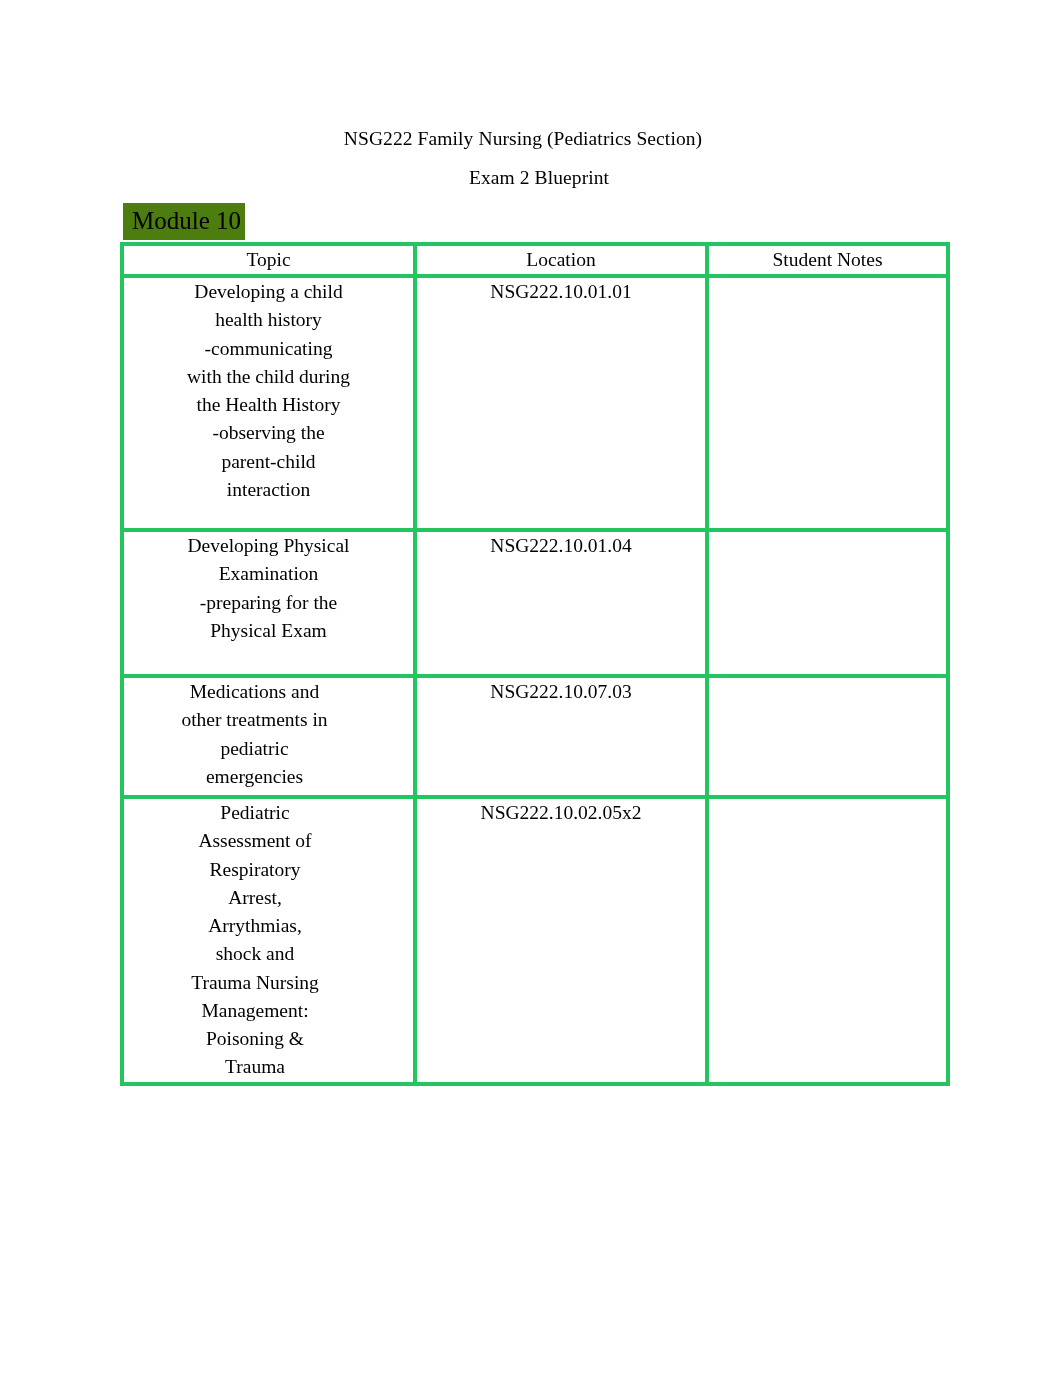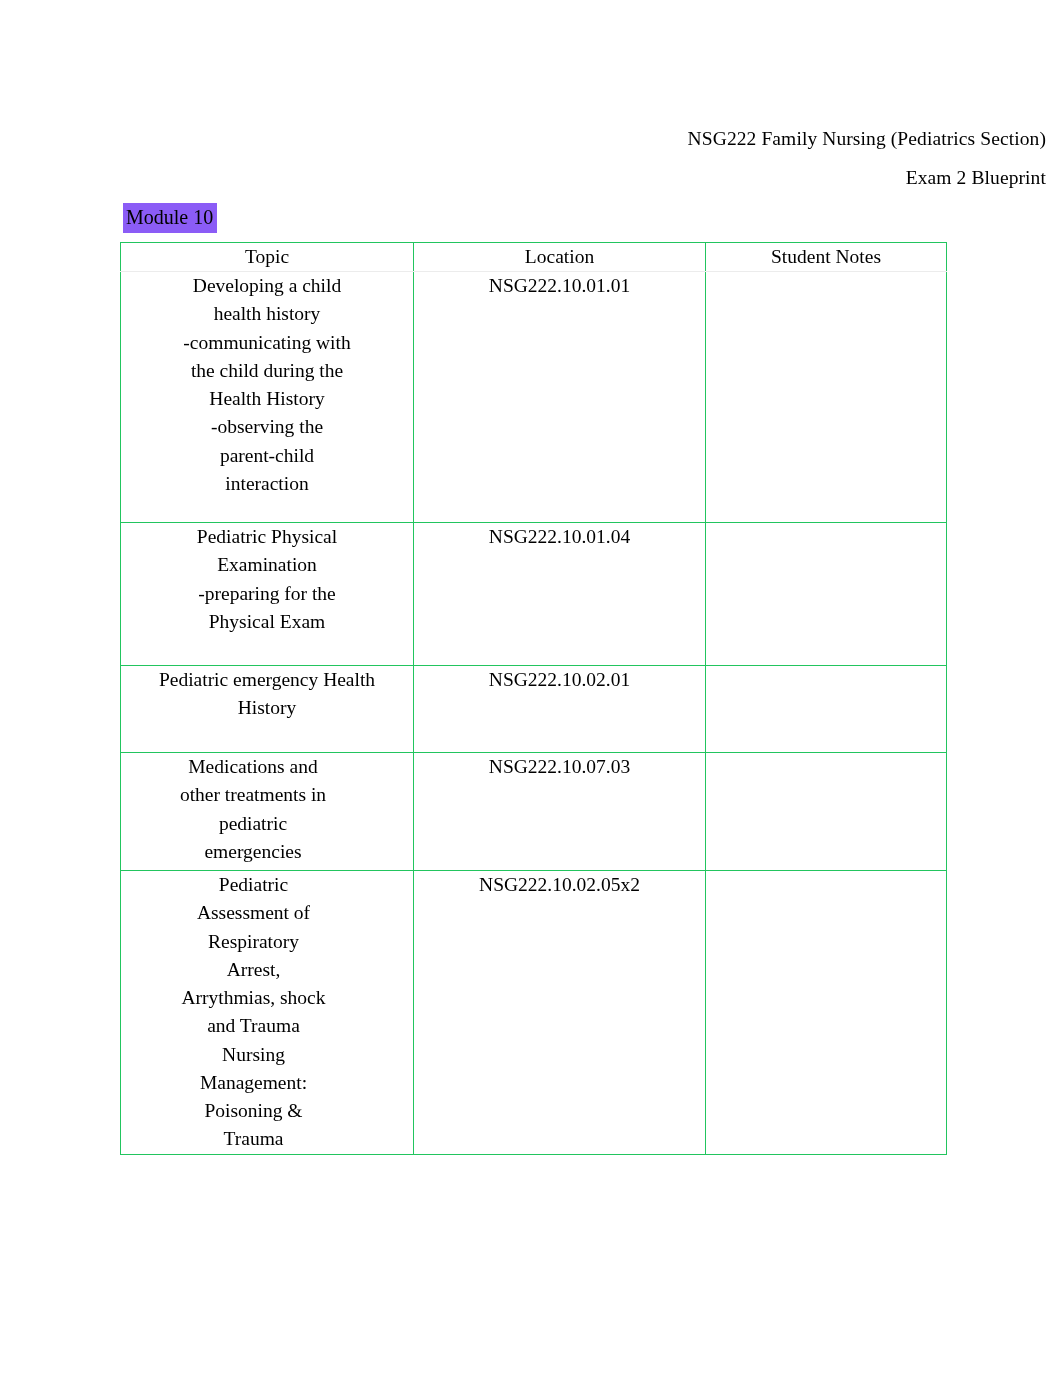--- a/index.html
+++ b/index.html
@@ -20,58 +20,58 @@
     position: absolute;
     inset: 0;
     background: #ffffff;
   }
 
   
   .doc-title {
     position: absolute;
     left: 0;
     right: 16px;
-    text-align: right;
+    text-align: center;
     font-size: 19.5px;
     line-height: 1.2;
     letter-spacing: 0.1px;
   }
   #title-line-1 { top: 127px; }
   #title-line-2 { top: 166px; margin-left: 32px; }
 
   .module-heading-wrap {
     position: absolute;
     left: 123px;
     top: 203px;
   }
   .module-heading {
     display: inline-block;
-    background: #8b5cf6;
+    background: #4d7c0f;
     color: #000000;
-    font-size: 20px;
+    font-size: 25px;
     line-height: 1.35;
-    padding: 1px 4px 2px 3px;
+    padding: 1px 4px 2px 9px;
   }
 
   
   .blueprint-table {
     position: absolute;
     left: 120px;
     top: 242px;
     width: 826px;
     border-collapse: collapse;
     table-layout: fixed;
   }
   .blueprint-table col.c-topic    { width: 293px; }
   .blueprint-table col.c-location { width: 292px; }
   .blueprint-table col.c-notes    { width: 241px; }
 
   .blueprint-table th,
   .blueprint-table td {
-    border: 1px solid #22c55e;
+    border: 4px solid #22c55e;
     padding: 0;
     vertical-align: top;
     text-align: center;
     font-weight: normal;
     font-size: 19.5px;
     line-height: 1.45;
     background: #ffffff;
   }
 
   .blueprint-table thead th {
@@ -139,28 +139,23 @@
     </thead>
     <tbody id="table-body">
         <tr class="r0">
           <td class="cell-topic"><span class="cell-text">Developing a child health history
 -communicating with the child during the Health History
 -observing the parent-child interaction</span></td>
           <td class="cell-location"><span class="cell-text">NSG222.10.01.01</span></td>
           <td class="cell-notes"><span class="cell-text"></span></td>
         </tr>
         <tr class="r2">
-          <td class="cell-topic"><span class="cell-text">Pediatric Physical Examination
+          <td class="cell-topic"><span class="cell-text">Developing Physical Examination
 -preparing for the Physical Exam</span></td>
           <td class="cell-location"><span class="cell-text">NSG222.10.01.04</span></td>
-          <td class="cell-notes"><span class="cell-text"></span></td>
-        </tr>
-        <tr class="r3">
-          <td class="cell-topic"><span class="cell-text">Pediatric emergency Health History</span></td>
-          <td class="cell-location"><span class="cell-text">NSG222.10.02.01</span></td>
           <td class="cell-notes"><span class="cell-text"></span></td>
         </tr>
         <tr class="r4">
           <td class="cell-topic"><span class="cell-text">Medications and other treatments in pediatric emergencies</span></td>
           <td class="cell-location"><span class="cell-text">NSG222.10.07.03</span></td>
           <td class="cell-notes"><span class="cell-text"></span></td>
         </tr>
         <tr class="r5">
           <td class="cell-topic"><span class="cell-text">Pediatric Assessment of Respiratory Arrest, Arrythmias, shock and Trauma Nursing Management: Poisoning &amp; Trauma</span></td>
           <td class="cell-location"><span class="cell-text">NSG222.10.02.05x2</span></td>

